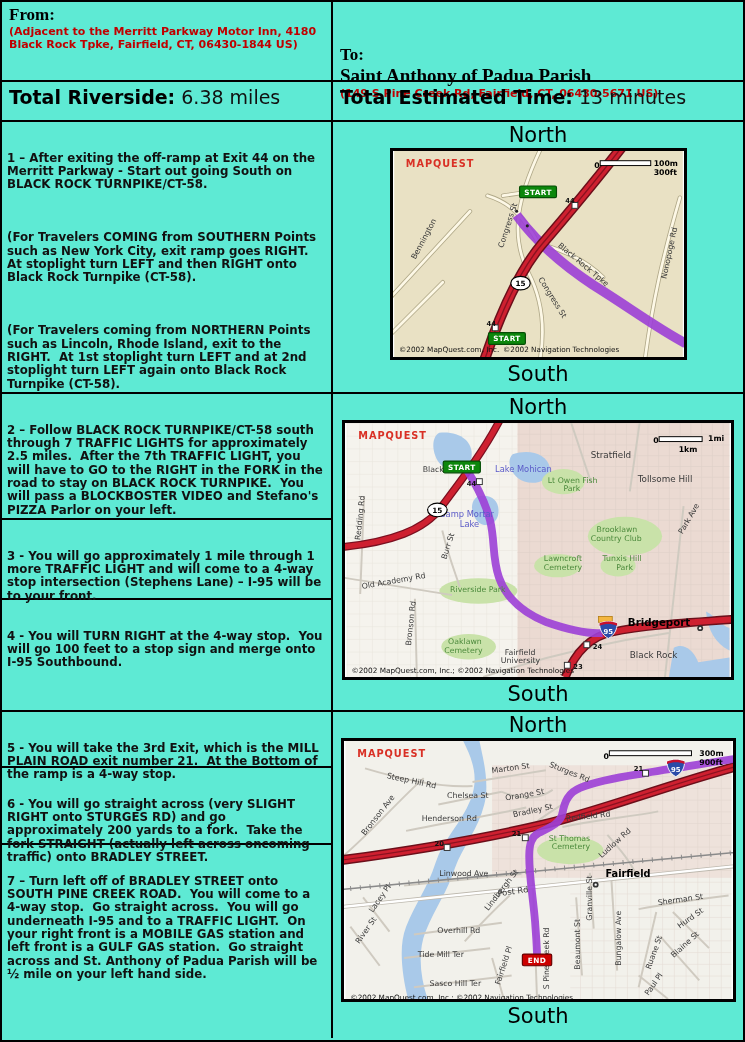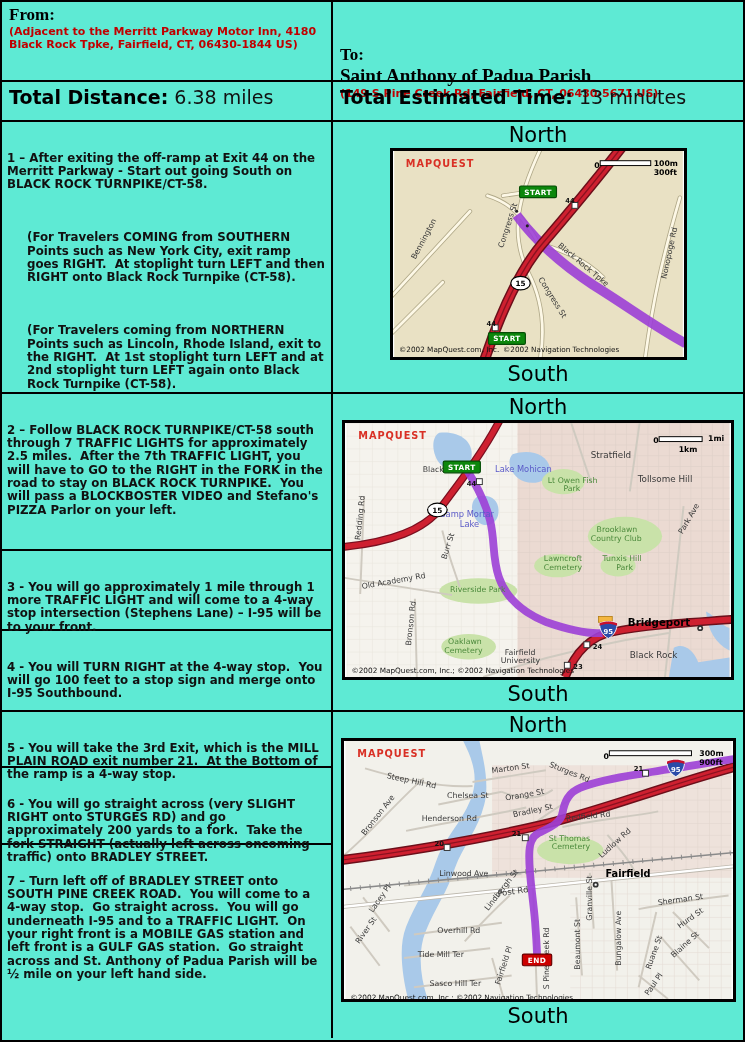--- a/index.html
+++ b/index.html
@@ -24,21 +24,21 @@
   .sum-label { font-weight:bold; color:#000; }
   .sum-value { font-weight:normal; color:#111; }
 
   
   .r-m1 { height:272px; } .r-m2 { height:318px; } .r-m3 { height:328px; }
   .steps-col { display:flex; flex-direction:column; border-right:2px solid #000; }
   .step { padding:3px 5px 2px 5px; font-size:11.8px; font-weight:bold; color:#111;
           line-height:1.13; border-bottom:2px solid #000; white-space:pre-wrap; }
   .step:last-child { border-bottom:none; flex:1; }
   .step p { margin:0; }
-  .step p.gap { margin-top:13px;margin-left:20px; }
+  .step p.gap { margin-top:13px; }
 
   
   .map-col { display:flex; flex-direction:column; align-items:center; justify-content:flex-start; overflow:hidden; }
   .dir-label { font-size:21px; color:#000; line-height:1.15; margin:1px 0 0 0; }
   svg.map { border:3px solid #000; background:#fff; display:block; margin:1px 0; }
 
   
   text.ml { font-family:"DejaVu Sans",sans-serif; fill:#3a3a3a; }
   text.wt { fill:#5A5AC8; }
   text.pk { fill:#4C8A3C; }
@@ -61,21 +61,21 @@
     </div>
     <div class="hcell">
       <div class="h-label">To:</div>
       <div class="h-title">Saint Anthony of Padua Parish</div>
       <div class="h-addr">(149 S Pine Creek Rd, Fairfield, CT, 06430-5671 US)</div>
     </div>
   </div>
 
   <div class="row r-sum">
     <div class="scell">
-      <span class="sum-label">Total Distance:</span>
+      <span class="sum-label">Total Riverside:</span>
       <span class="sum-value">6.38 miles</span>
     </div>
     <div class="scell">
       <span class="sum-label">Total Estimated Time:</span>
       <span class="sum-value">13 minutes</span>
     </div>
   </div>
 
   <div class="row r-m1">
     <div class="steps-col">
@@ -157,21 +157,21 @@
               <text x="0" y="3" text-anchor="middle" class="bdg">START</text>
             </g>
           </g>
       </svg>
       <div class="dir-label">South</div>
     </div>
   </div>
 
   <div class="row r-m2">
     <div class="steps-col">
-      <div class="step" style="height:157px">
+      <div class="step" style="height:126px">
         <p>2 – Follow BLACK ROCK TURNPIKE/CT-58 south through 7 TRAFFIC LIGHTS for approximately 2.5 miles.  After the 7th TRAFFIC LIGHT, you will have to GO to the RIGHT in the FORK in the road to stay on BLACK ROCK TURNPIKE.  You will pass a BLOCKBOSTER VIDEO and Stefano's PIZZA Parlor on your left.</p>
       </div>
       <div class="step" style="height:80px">
         <p>3 - You will go approximately 1 mile through 1 more TRAFFIC LIGHT and will come to a 4-way stop intersection (Stephens Lane) – I-95 will be to your front.</p>
       </div>
       <div class="step">
         <p>4 - You will TURN RIGHT at the 4-way stop.  You will go 100 feet to a stop sign and merge onto I-95 Southbound.</p>
       </div>
     </div>
     <div class="map-col">

